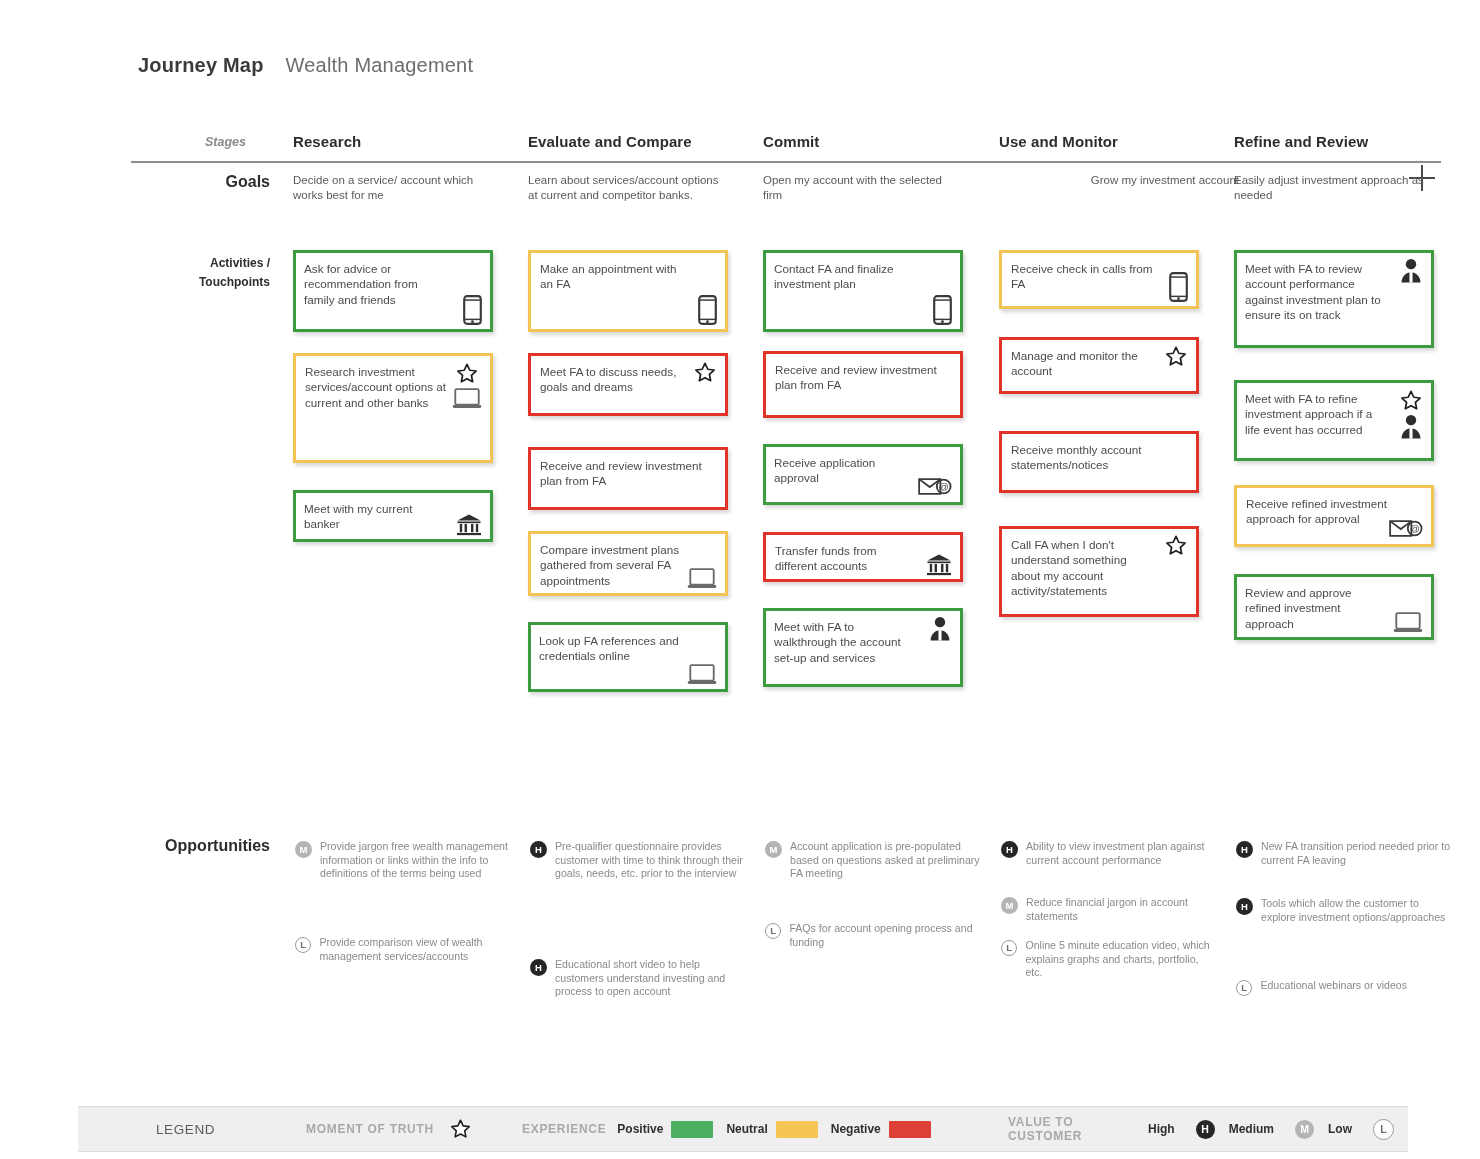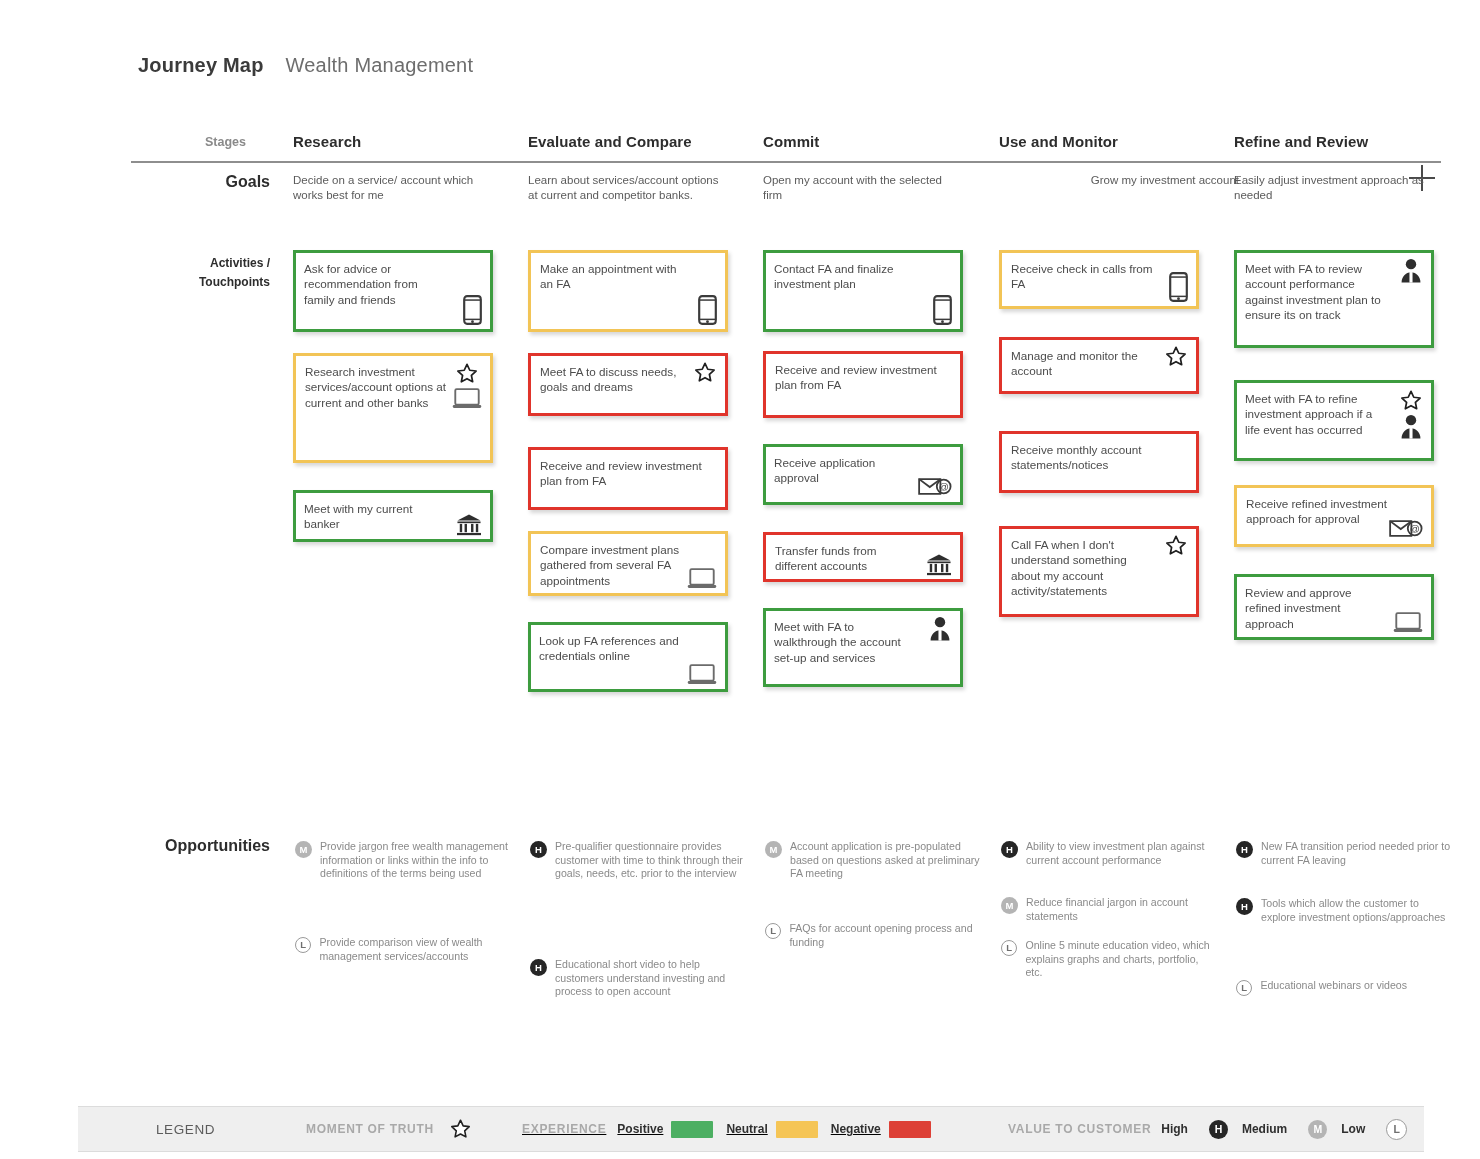--- a/index.html
+++ b/index.html
@@ -13,21 +13,21 @@
   }
   .page{position:relative;width:1480px;height:1159px;margin-top:28px;}
 
   
   .title-row{position:absolute;left:138px;top:26px;display:flex;align-items:baseline;gap:22px;}
   .title-main{font-size:20px;font-weight:bold;color:#3b3b3b;letter-spacing:.2px;}
   .title-sub{font-size:20px;font-weight:normal;color:#6d6d6d;letter-spacing:.2px;}
 
   
   .stage-label{position:absolute;top:105px;font-size:15px;font-weight:bold;color:#2d2d2d;letter-spacing:.1px;}
-  .stages-word{position:absolute;left:205px;top:107px;font-size:12.5px;color:#8a8a8a;font-weight:bold;}
+  .stages-word{position:absolute;left:205px;top:107px;font-size:12.5px;font-style:italic;color:#8a8a8a;font-weight:bold;}
   .rule{position:absolute;left:131px;top:133px;width:1310px;height:2px;background:#8e8e8e;}
 
   
   .row-label{position:absolute;font-weight:bold;color:#2d2d2d;text-align:right;}
   .goals-label{left:150px;top:145px;width:120px;font-size:16px;}
   .activities-label{left:140px;top:226px;width:130px;font-size:12px;line-height:19px;}
   .opportunities-label{left:120px;top:809px;width:150px;font-size:16px;}
 
   .goal-text{position:absolute;top:145px;width:200px;font-size:11.5px;line-height:15px;color:#5b5b5b;}
 
@@ -72,26 +72,26 @@
   }
   .badge-H{background:#262626;color:#ffffff;}
   .badge-M{background:#b4b4b4;color:#ffffff;}
   .badge-L{background:#ffffff;color:#6f6f6f;border:1.3px solid #9a9a9a;width:14.4px;height:14.4px;}
   .opp-text{font-size:10.6px;line-height:13.6px;color:#8a8a8a;}
 
   
   .legend{
     position:absolute;left:78px;top:1078px;width:1330px;height:44px;
     background:#efefef;border-top:1px solid #dcdcdc;border-bottom:1px solid #dcdcdc;
-    display:flex;align-items:center;padding-left:16px;
+    display:flex;align-items:center;
   }
   .legend-title{position:absolute;left:78px;font-size:13.5px;color:#5c5c5c;letter-spacing:.6px;}
   .legend-mot{position:absolute;left:228px;display:flex;align-items:center;gap:15px;}
   .legend-cap{font-size:12px;color:#a9a9a9;letter-spacing:.7px;font-weight:bold;}
-  .legend-exp{position:absolute;left:444px;display:flex;align-items:center;gap:11px;text-decoration:underline;}
+  .legend-exp{position:absolute;left:444px;display:flex;align-items:center;gap:11px;}
   .legend-item{display:flex;align-items:center;gap:8px;margin-right:13px;}
   .legend-item .lbl{font-size:12px;font-weight:bold;color:#2f2f2f;}
   .swatch{width:42px;height:17px;border-radius:1px;}
   .legend-val{position:absolute;left:930px;display:flex;align-items:center;gap:10px;}
   .legend-val .vitem{display:flex;align-items:center;gap:21px;margin-right:14px;}
   .legend-val .vlbl{font-size:12px;font-weight:bold;color:#2f2f2f;}
   .vbadge{width:19px;height:19px;border-radius:50%;font-size:10.5px;font-weight:bold;
           display:flex;align-items:center;justify-content:center;line-height:1;}
 </style>
 </head>

